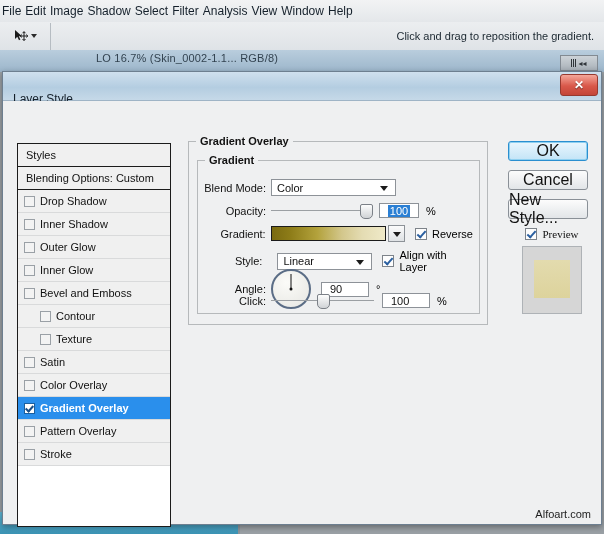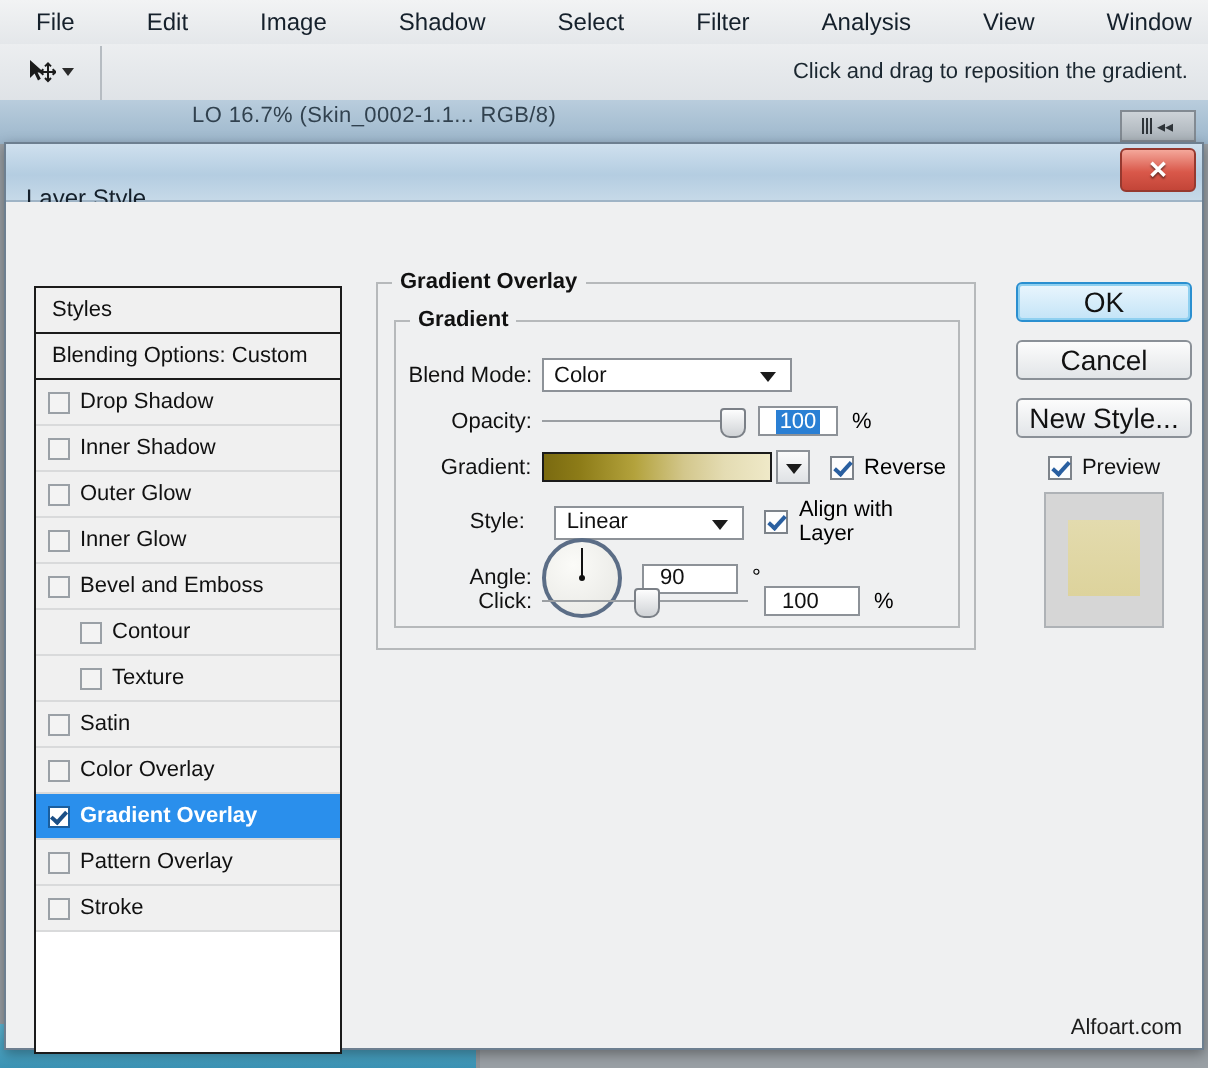--- a/index.html
+++ b/index.html
@@ -14,21 +14,21 @@
   .abs{position:absolute;}
 
   
   #app-menubar{
     left:0;top:0;width:604px;height:22px;
     background:linear-gradient(#f2f3f4,#e4e7ea);
     border-bottom:1px solid #b9bfc6;
     display:flex;align-items:center;
   }
   .menu-item{
-    padding:2px 18px;font-size:12px;color:#15202b;cursor:default;
+    padding:2px 2px;font-size:12px;color:#15202b;cursor:default;
     white-space:nowrap;
   }
   #app-optionsbar{
     left:0;top:22px;width:604px;height:28px;
     background:linear-gradient(#eceef0,#dfe3e7);
     border-bottom:1px solid #a9b0b7;
     display:flex;align-items:center;
   }
   .tool-slot{
     width:50px;height:27px;display:flex;align-items:center;
@@ -224,32 +224,32 @@
     background:#111;transform:translateX(-50%);
   }
   #angle-dial .hub{
     position:absolute;left:50%;top:50%;width:3px;height:3px;
     background:#111;border-radius:50%;transform:translate(-50%,-50%);
   }
 
   
   #dialog-actions{position:absolute;left:505px;top:40px;width:88px;}
   .btn{
-    width:88px;height:20px;border-radius:3px;font-size:14px;color:#111;
+    width:80px;height:20px;border-radius:3px;font-size:16px;color:#111;
     display:flex;align-items:center;justify-content:center;cursor:pointer;
     border:1px solid #8a9097;background:linear-gradient(#fcfcfc,#e2e5e8);
     box-sizing:border-box;margin-bottom:9px;
   }
   .btn.primary{
     border:1px solid #2a8fd0;
     background:linear-gradient(#eaf6fd,#c3e4f7);
     box-shadow:0 0 0 1px #8fd0f0 inset;
   }
   #preview-row{display:flex;align-items:center;justify-content:center;margin-bottom:6px;}
-  #preview-row .lblp{font-size:11px;color:#111;}
+  #preview-row .lblp{font-size:11px;color:#111;font-family:Liberation Serif, serif;}
   #preview-thumb{
     width:58px;height:66px;margin:0 auto;border:1px solid #aeb2b6;
     background:#d6d6d6;position:relative;
   }
   #preview-thumb .chip{
     position:absolute;left:11px;top:13px;width:36px;height:38px;
     background:linear-gradient(#e3dbae,#ddd39c);
   }
 
   #watermark{

